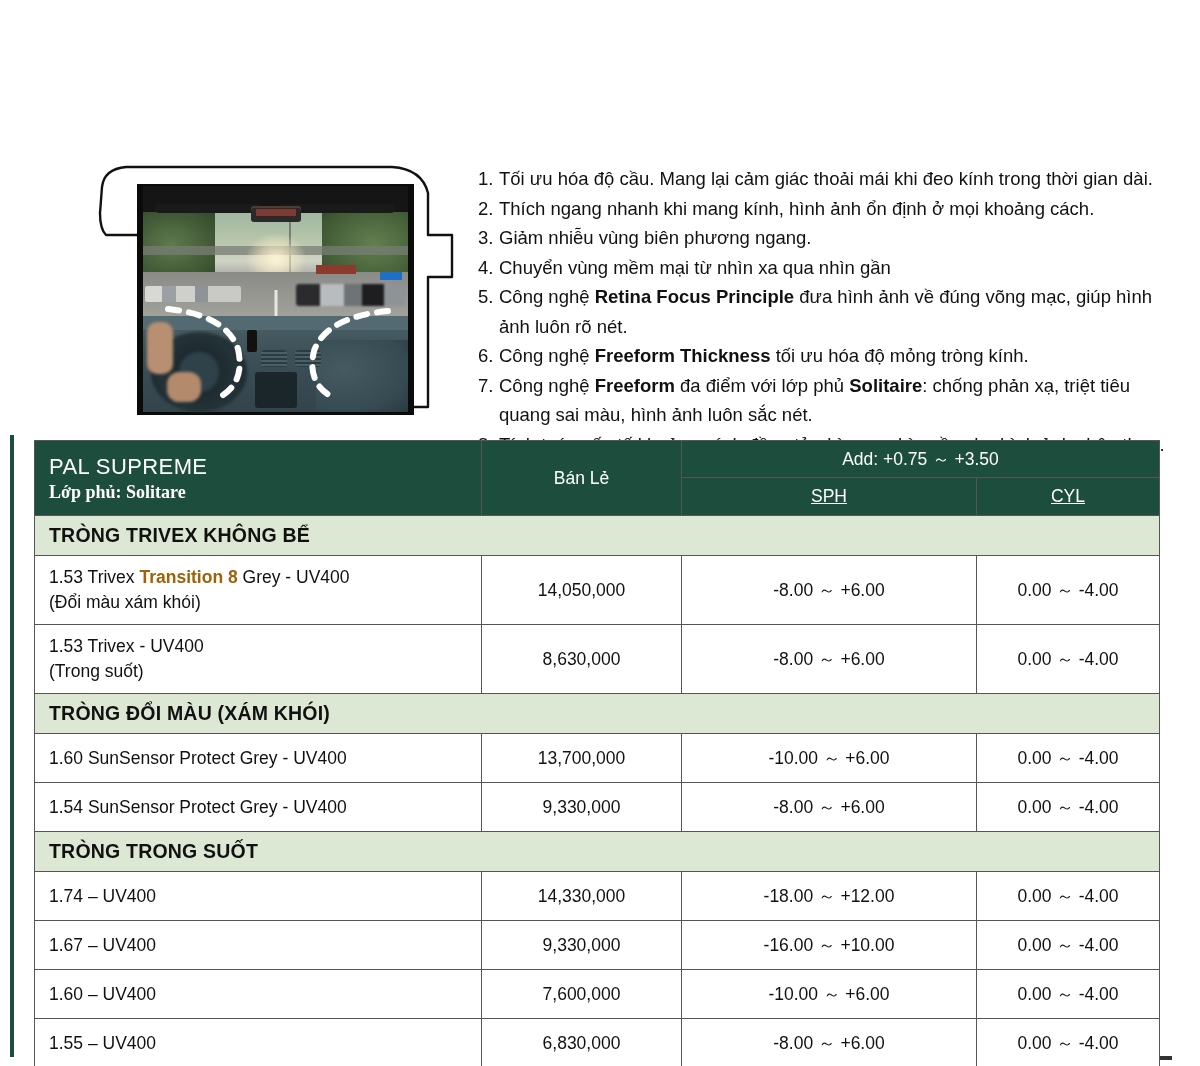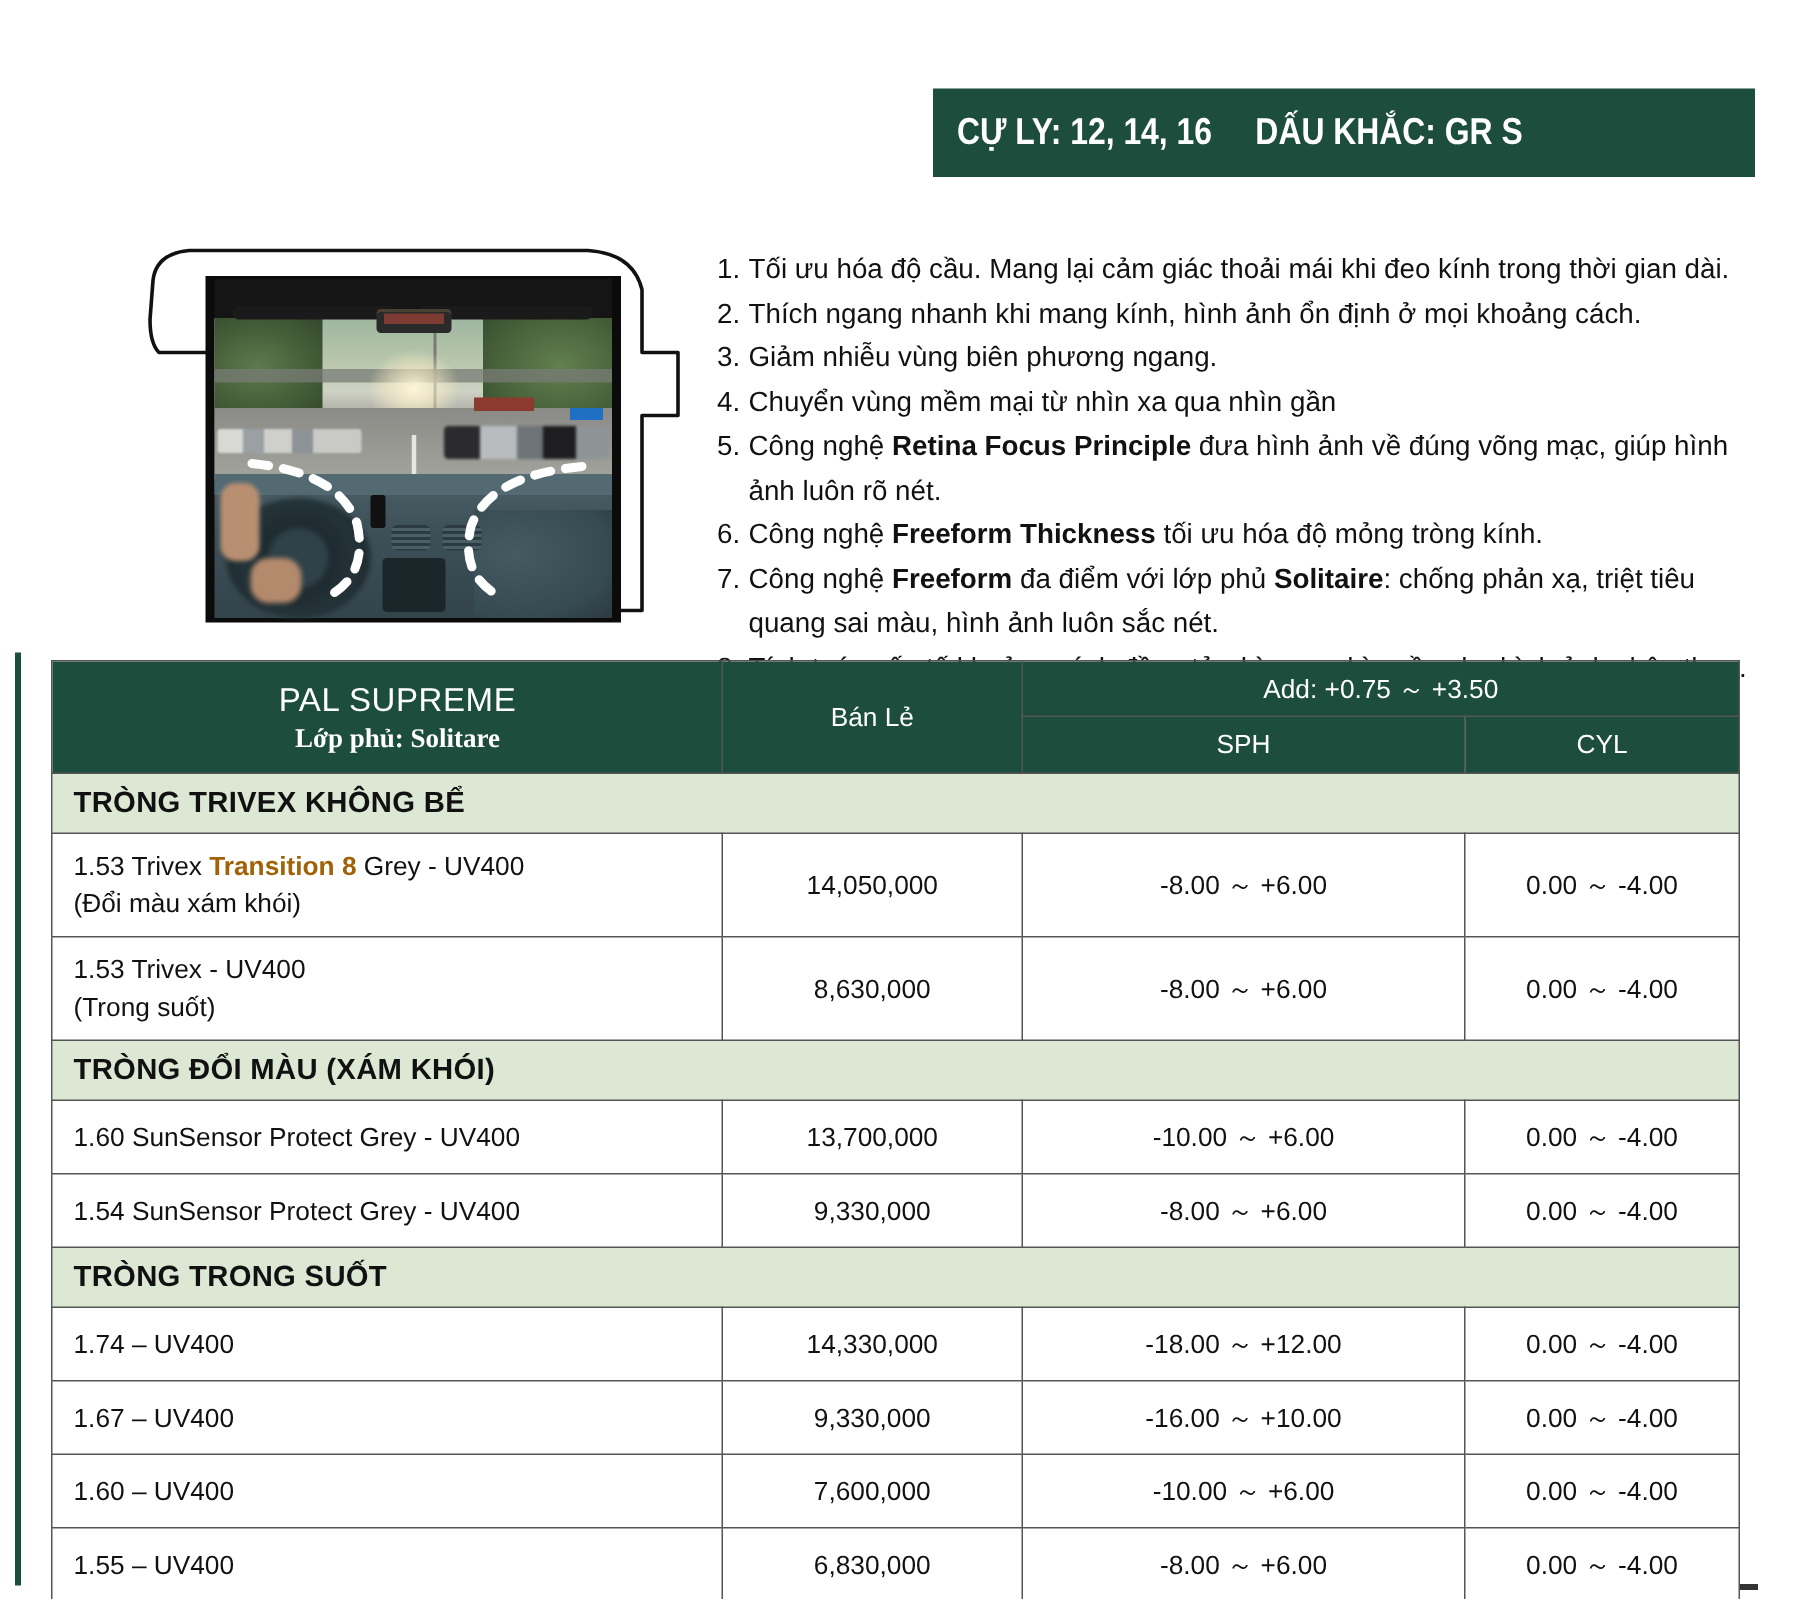--- a/index.html
+++ b/index.html
@@ -146,34 +146,34 @@
     padding:0;
     font-weight:normal;
     font-size:17.5px;
     vertical-align:middle;
   }
   .hdr{
     background:#1d4d3c;color:#fff;
     text-align:center;
   }
   .hdr-left{
-    text-align:center;padding:9px 0 9px 14px !important;margin-left:29px;
+    text-align:left;padding:9px 0 9px 14px !important;margin-left:29px;
   }
   .hdr-title{
     font-size:22px;letter-spacing:.4px;line-height:27px;
   }
   .hdr-sub{
     font-family:"Liberation Serif", serif;
     font-size:18px;line-height:24px;font-weight:bold;
   }
   .hdr-add{
     padding:6px 0 !important;font-size:20px;
   }
   .hdr-cell{
-    padding:8px 0 !important;font-size:19px;
+    padding:8px 0 !important;font-size:19px;text-decoration:underline;
   }
   .hdr-retail{font-size:19px;}
 
   .section-row td{
     background:#dce8d4;
     padding:8px 0 8px 14px !important;
     font-size:19.5px;font-weight:bold;letter-spacing:.2px;
   }
 
   .namecell{
@@ -192,26 +192,20 @@
   .page-mark{
     position:absolute;right:28px;bottom:6px;width:12px;height:4px;background:#333;
   }
 </style>
 </head>
 <body>
 
 <div class="page-rule"></div>
 
 <div class="header">
-  <div class="header-sub-block">
-    <div class="header-sub">
-      <span>CỰ LY: 12, 14, 16</span>
-      <span>DẤU KHẮC: GR S</span>
-    </div>
-  </div>
 </div>
 
 <div class="illustration">
   <svg class="lens-outline" viewBox="0 0 370 268">
     <path d="M10 30 Q12 12 34 10 L300 10 Q330 12 336 36 L336 78 L360 78 L360 120
              L336 120 L336 250 L60 250 L60 78 L14 78 Q8 72 8 56 Z" fill="none" stroke="#111" stroke-width="2.4" stroke-linejoin="round"></path>
   </svg>
 
   <div class="photo">
     <div class="roofline"></div>

